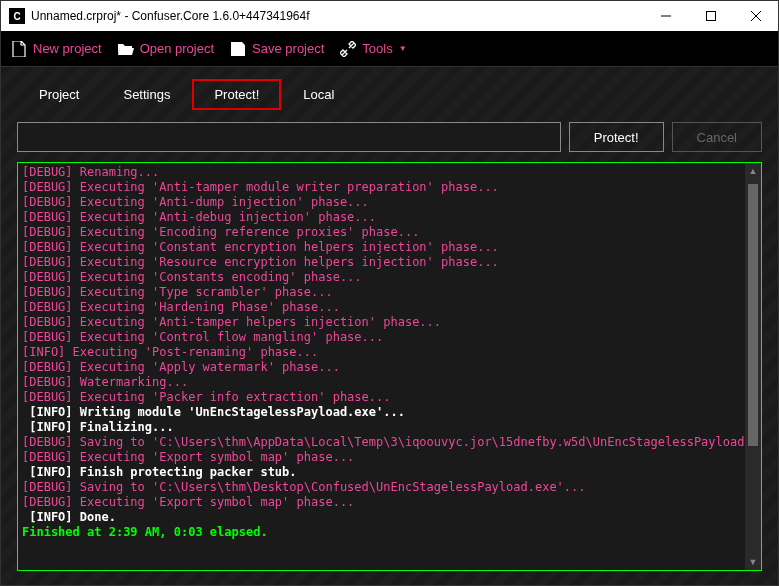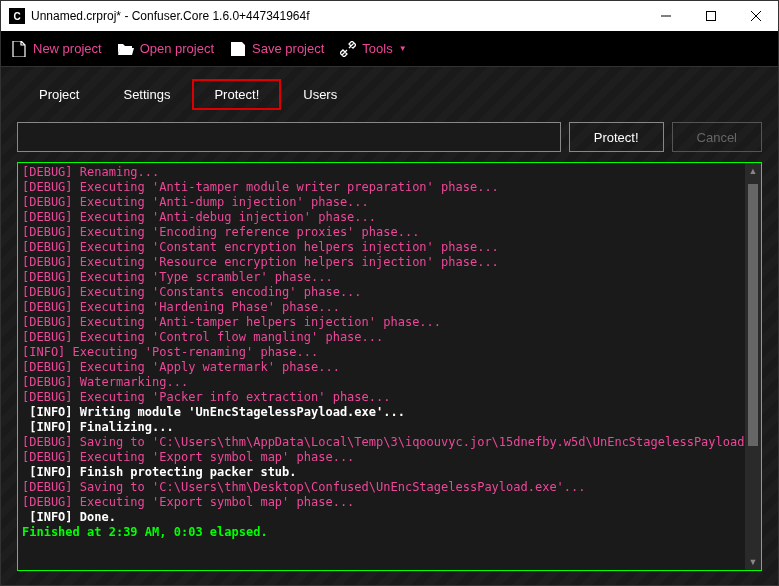--- a/index.html
+++ b/index.html
@@ -95,40 +95,40 @@
       <span>Tools</span>
       <span style="font-size:8px">▼</span>
     </div>
   </div>
 
   <div class="content">
     <div class="tabs">
       <div class="tab">Project</div>
       <div class="tab">Settings</div>
       <div class="tab active">Protect!</div>
-      <div class="tab">Users</div>
+      <div class="tab">Local</div>
     </div>
 
     <div class="action-row">
       <input class="input-box" value="" style="">
       <button class="btn">Protect!</button>
       <button class="btn disabled">Cancel</button>
     </div>
 
     <div class="log-wrap">
       <div class="log" id="log">
           <div class="log-line debug">[DEBUG] Renaming...</div>
           <div class="log-line debug">[DEBUG] Executing 'Anti-tamper module writer preparation' phase...</div>
           <div class="log-line debug">[DEBUG] Executing 'Anti-dump injection' phase...</div>
           <div class="log-line debug">[DEBUG] Executing 'Anti-debug injection' phase...</div>
           <div class="log-line debug">[DEBUG] Executing 'Encoding reference proxies' phase...</div>
           <div class="log-line debug">[DEBUG] Executing 'Constant encryption helpers injection' phase...</div>
           <div class="log-line debug">[DEBUG] Executing 'Resource encryption helpers injection' phase...</div>
+          <div class="log-line debug">[DEBUG] Executing 'Constants encoding' phase...</div>
           <div class="log-line debug">[DEBUG] Executing 'Type scrambler' phase...</div>
-          <div class="log-line debug">[DEBUG] Executing 'Constants encoding' phase...</div>
           <div class="log-line debug">[DEBUG] Executing 'Hardening Phase' phase...</div>
           <div class="log-line debug">[DEBUG] Executing 'Anti-tamper helpers injection' phase...</div>
           <div class="log-line debug">[DEBUG] Executing 'Control flow mangling' phase...</div>
           <div class="log-line debug">[INFO] Executing 'Post-renaming' phase...</div>
           <div class="log-line debug">[DEBUG] Executing 'Apply watermark' phase...</div>
           <div class="log-line debug">[DEBUG] Watermarking...</div>
           <div class="log-line debug">[DEBUG] Executing 'Packer info extraction' phase...</div>
           <div class="log-line info"> [INFO] Writing module 'UnEncStagelessPayload.exe'...</div>
           <div class="log-line info"> [INFO] Finalizing...</div>
           <div class="log-line debug">[DEBUG] Saving to 'C:\Users\thm\AppData\Local\Temp\3\iqoouvyc.jor\15dnefby.w5d\UnEncStagelessPayload.exe'...</div>

